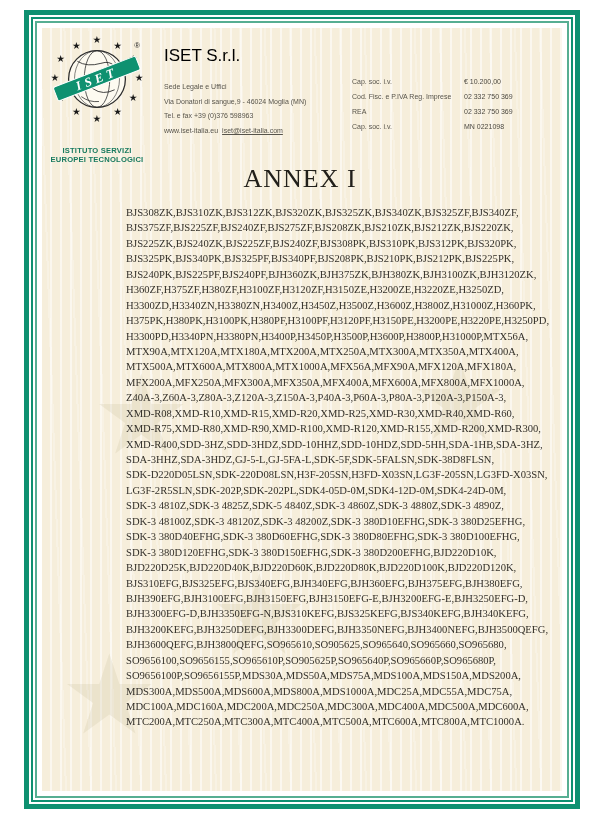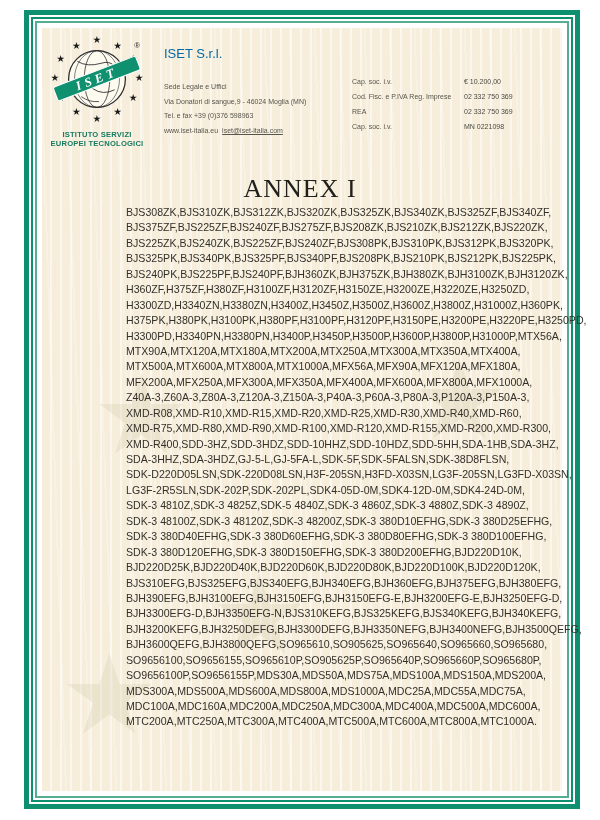--- a/index.html
+++ b/index.html
@@ -18,40 +18,40 @@
       repeating-linear-gradient(88deg, rgba(255,255,255,0) 0 23px, rgba(255,255,255,.25) 23px 25px);
   }
   .content{position:absolute;inset:0;}
 
   
   .wm{position:absolute;font-size:110px;color:rgba(190,175,140,.18);line-height:1;}
 
   
   .logo-block{position:absolute;left:44px;top:32px;width:106px;text-align:center;}
   .logo-block svg{display:block;margin:0 auto;}
-  .org-name{margin-top:4px;color:#187a5f;font-weight:bold;font-size:7.6px;line-height:9px;letter-spacing:.2px;}
+  .org-name{margin-top:20px;color:#187a5f;font-weight:bold;font-size:7.6px;line-height:9px;letter-spacing:.2px;}
 
   
-  .company-name{position:absolute;left:164px;top:46px;font-size:13px;color:#0369a1;text-align:center;}
+  .company-name{position:absolute;left:164px;top:46px;font-size:17px;color:#000000;text-align:center;}
   .addr{position:absolute;left:164px;top:80px;font-size:7px;color:#57544b;}
   .addr div{height:14.6px;line-height:14.6px;white-space:nowrap;}
   .email-link{text-decoration:underline;margin-left:4px;}
   .registry{position:absolute;left:352px;top:74px;font-size:7px;color:#57544b;width:190px;}
   .registry .row{display:flex;height:15px;line-height:15px;}
   .registry .lab{width:112px;white-space:nowrap;}
   .registry .val{white-space:nowrap;color:#4c4941;}
 
   
   .annex-title{
-    position:absolute;left:0;right:0;top:174px;text-align:center;
+    position:absolute;left:0;right:0;top:164px;text-align:center;
     font-family:"Liberation Serif",serif;font-size:26px;letter-spacing:1px;color:#211f1a;
   }
   .codes{
     position:absolute;left:126px;top:205px;width:406px;
-    font-family:Liberation Sans, sans-serif;font-size:10.6px;line-height:15.45px;color:#33302a;
+    font-family:Liberation Serif, serif;font-size:10.6px;line-height:15.45px;color:#33302a;
   }
   .code-line{white-space:nowrap;height:15.45px;}
 </style>
 </head>
 <body>
 
 <div class="page">
 
   <div class="frame">
     <div class="frame-mid">

